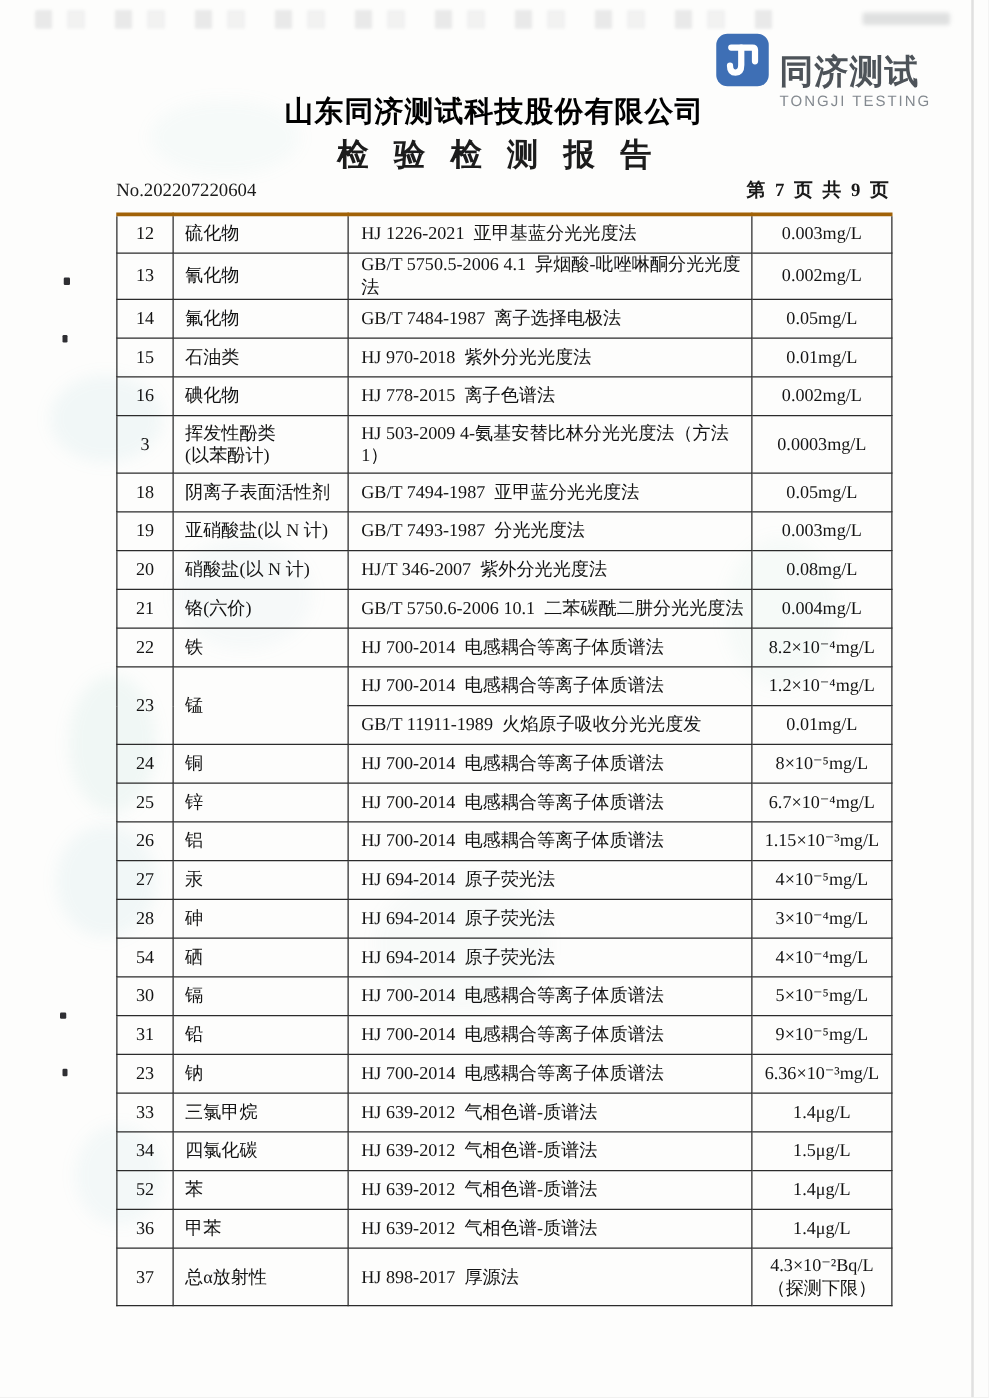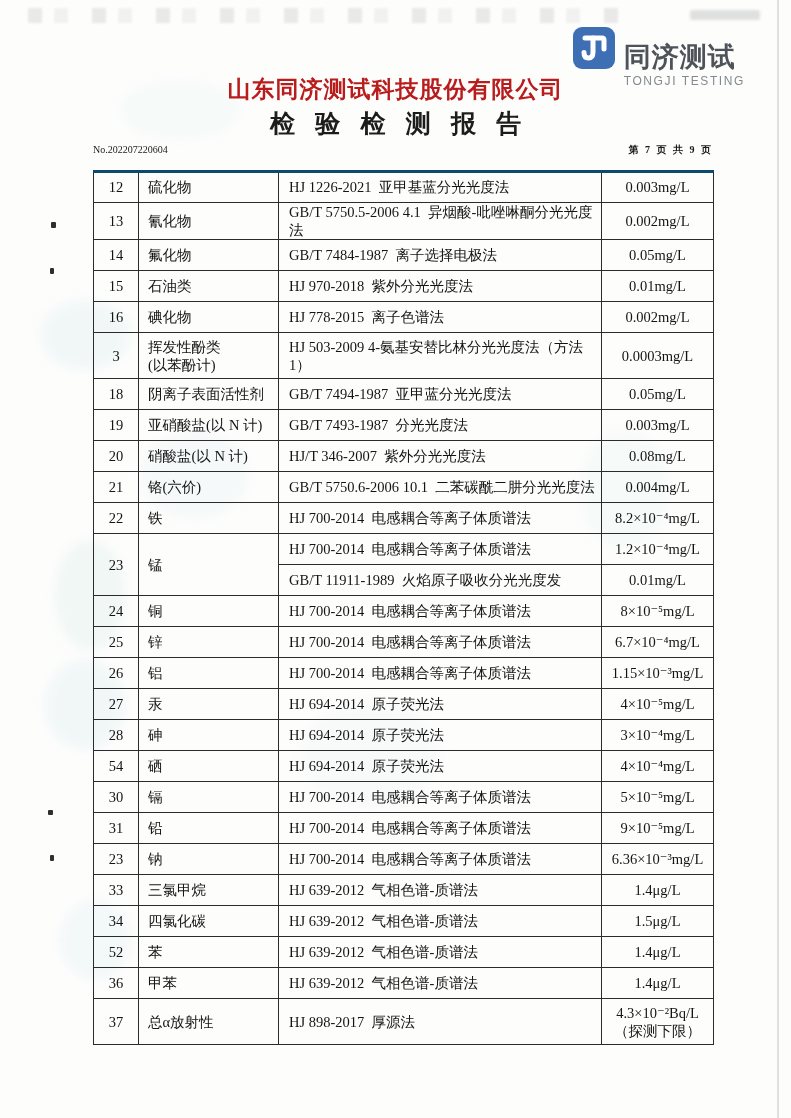--- a/index.html
+++ b/index.html
@@ -54,48 +54,48 @@
     font-size: 27px; font-weight: bold; color: #4d5359; letter-spacing: 1px;
   }
   .logo-en {
     font-family: "Liberation Sans", "DejaVu Sans", sans-serif;
     font-size: 12px; color: #83898f; letter-spacing: 1.6px; margin-top: 4px;
   }
 
   
   .company {
     position: absolute; top: 74px; left: 0; width: 100%;
-    text-align: center; font-size: 23px; font-weight: bold; color: #b91c1c;
+    text-align: center; font-size: 23px; font-weight: bold; color: #000000;
     letter-spacing: 1px;
   }
   .report-title {
     position: absolute; top: 107px; left: 0; width: 100%;
     text-align: center; font-size: 25px; font-weight: bold; color: #1c1c1c;
     letter-spacing: 7px; text-indent: 7px;
   }
   .meta {
     position: absolute; top: 143px; left: 93px; width: 620px;
     display: flex; justify-content: space-between; align-items: baseline;
-    font-size: 10px; color: #1a1a1a;
+    font-size: 15px; color: #1a1a1a;
   }
   .meta .page-info { font-weight: bold; letter-spacing: 2px; }
 
   
   table.report {
     position: absolute; top: 170px; left: 93px; width: 620px;
     border-collapse: collapse; table-layout: fixed;
     font-size: 14.5px; color: #141414;
   }
   table.report td {
     border: 1.6px solid #2b2b2b;
     vertical-align: middle;
     white-space: pre-wrap;
     line-height: 1.25;
   }
-  table.report { border-top: 3px solid #0c4a6e; }
+  table.report { border-top: 3px solid #a16207; }
   tr.row { height: 31px; }
   tr.tall { height: 46px; }
   td.col-no    { text-align: center; }
   td.col-item  { text-align: left; padding-left: 9px; }
   td.col-method{ text-align: left; padding-left: 10px; }
   td.col-limit { text-align: center; padding: 2px 2px; }
 </style>
 </head>
 <body>
 

